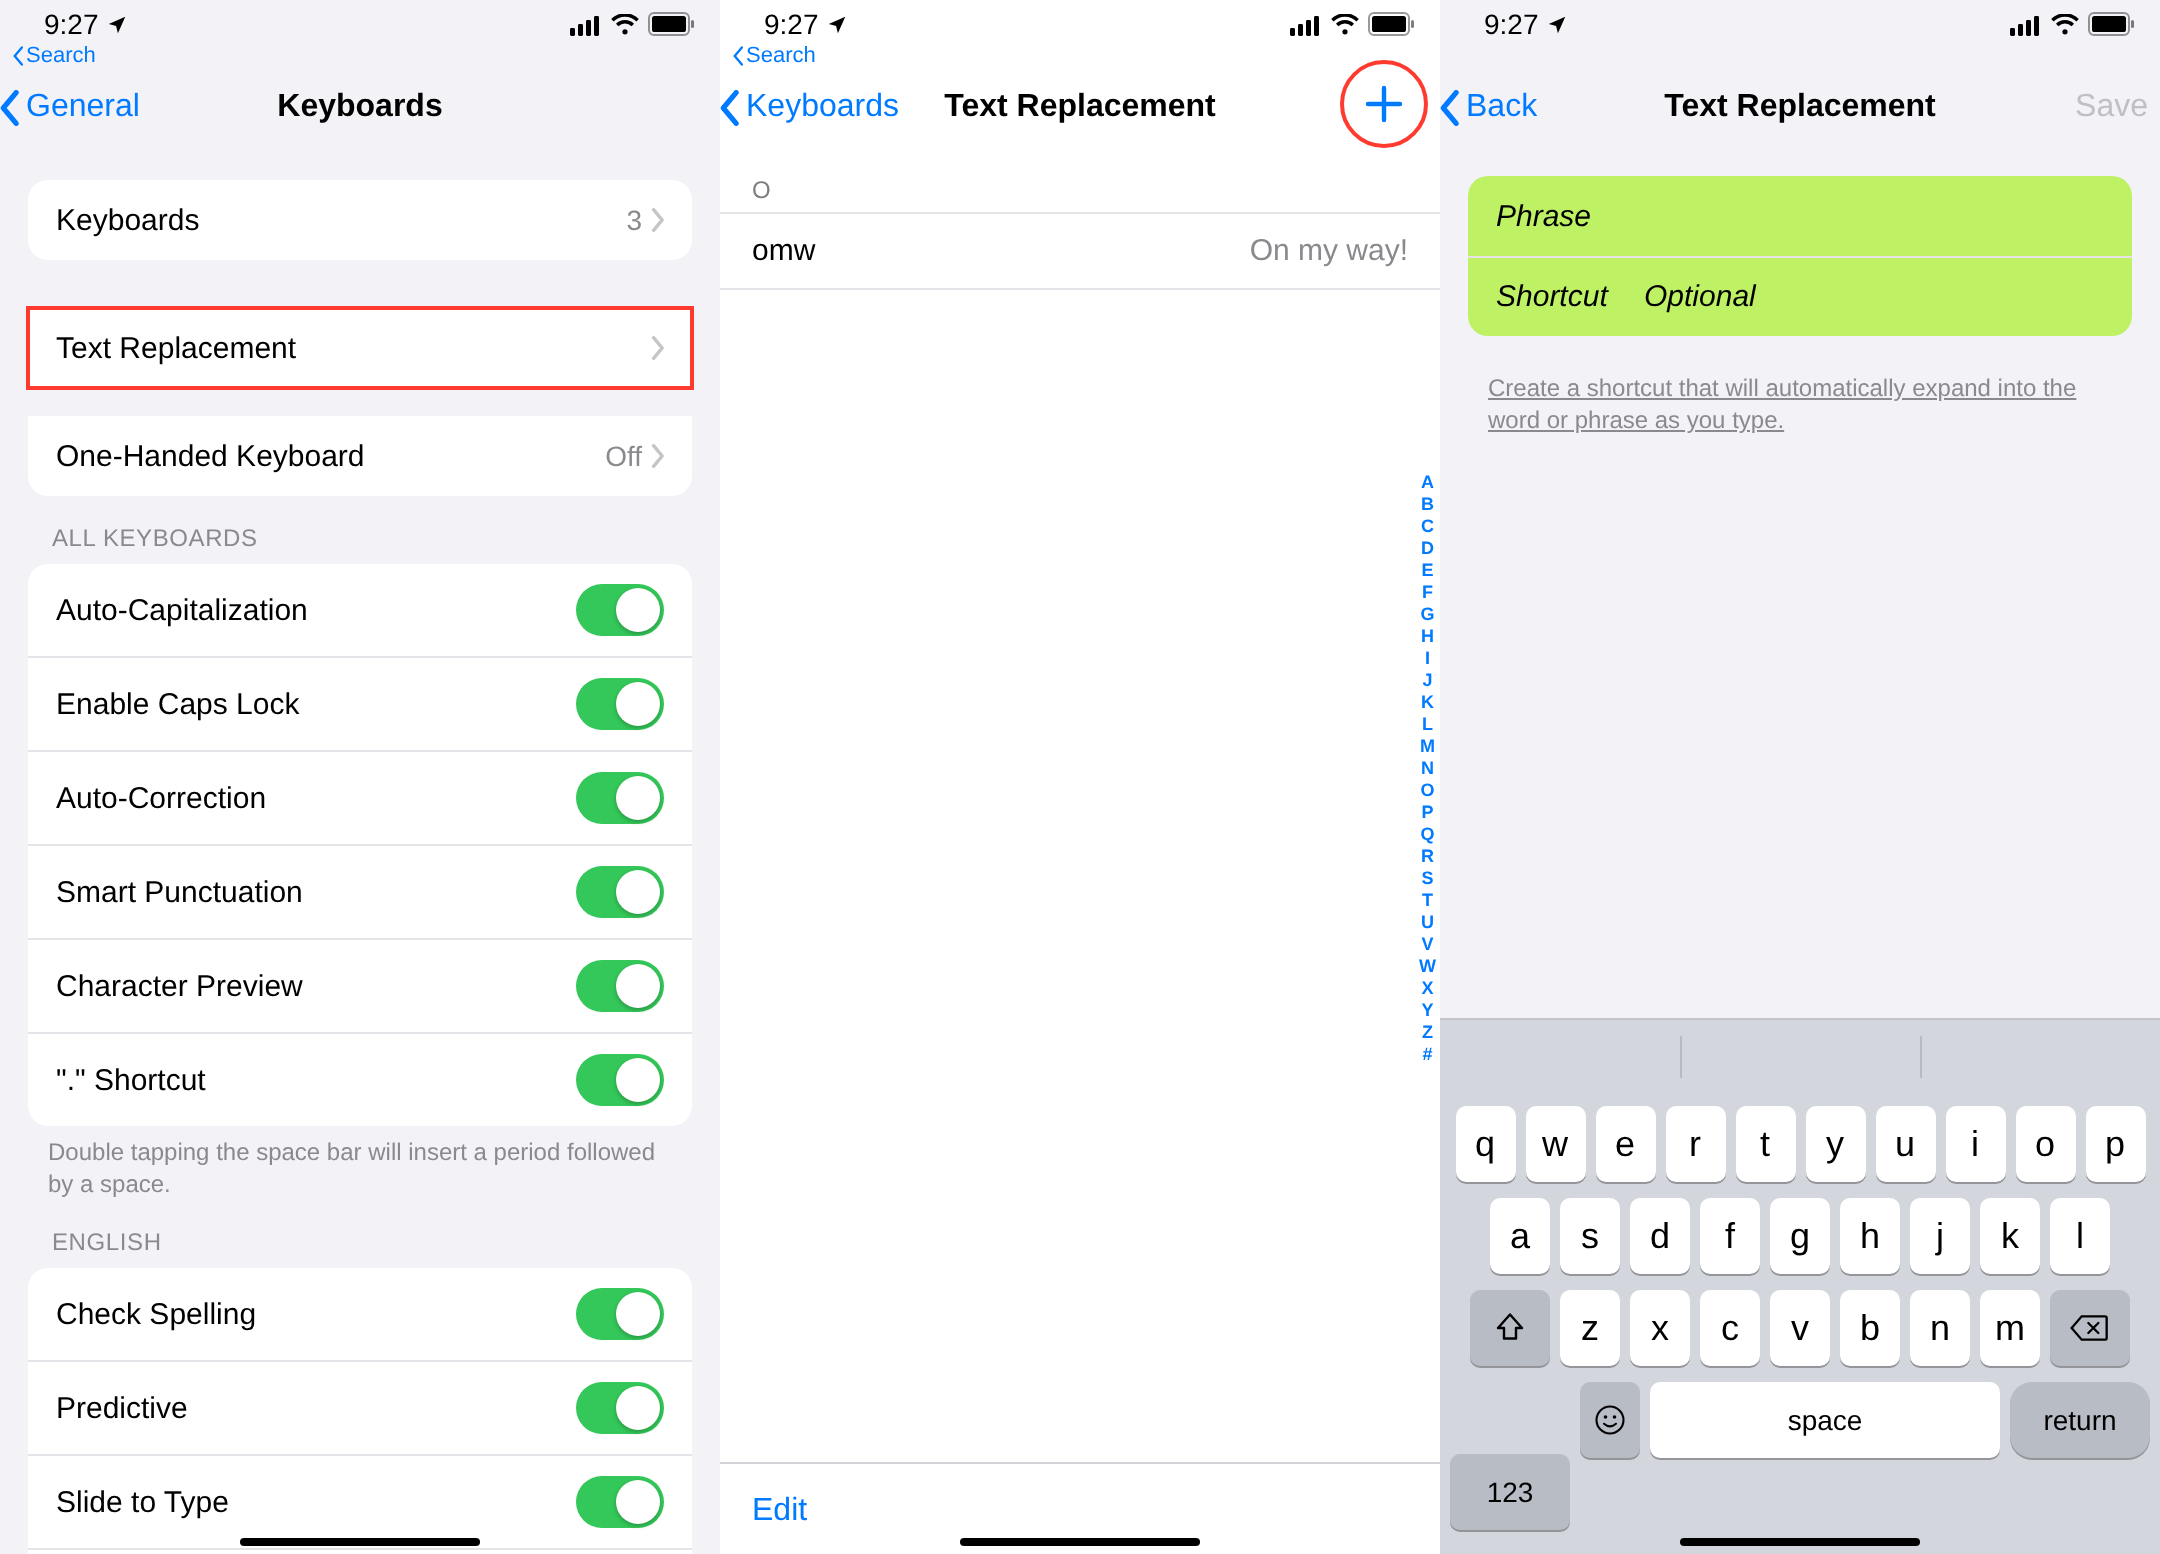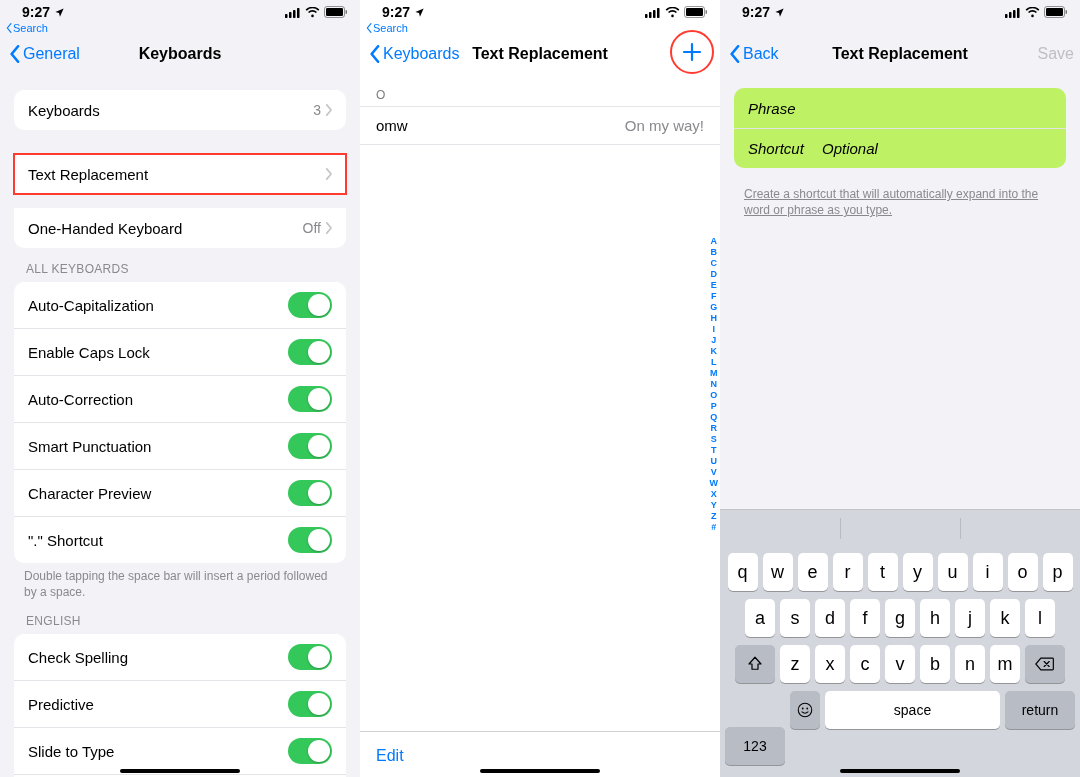--- a/index.html
+++ b/index.html
@@ -1,28 +1,28 @@
 <!DOCTYPE html>
 <html><head>
 <meta charset="utf-8">
 <style>
   * { box-sizing: border-box; margin:0; padding:0; font-family: -apple-system, "Helvetica Neue", Arial, sans-serif; -webkit-font-smoothing:antialiased; }
   html,body{ width:1080px; height:777px; background:#fff; overflow:hidden;}
   .phone { position:absolute; top:0; width:360px; height:777px; background:#f2f2f7; }
   #p1 { left:0; }
   #p2 { left:360px; background:#fff;}
   #p3 { left:720px; background:#f2f2f7;}
-  .status { height:20px; display:flex; justify-content:space-between; align-items:center; padding:4px 12px 0 22px; font-size:14px; font-weight:700;}
+  .status { height:20px; display:flex; justify-content:space-between; align-items:center; padding:4px 12px 0 22px; font-size:14px; font-weight:400;}
   .status .r { display:flex; gap:4px; align-items:center;}
   .back-search { font-size:11px; color:#007aff; padding-left:6px; display:flex; align-items:center; gap:0; margin-top:2px;}
   .chev-left { display:inline-block;}
   .chev-left svg { display:block; }
   .navbar { height:40px; display:flex; align-items:center; justify-content:center; position:relative; }
   .nav-title { font-size:16px; font-weight:600; text-align:center;}
-  .nav-left { position:absolute; left:10px; display:flex; align-items:center; color:#007aff; font-size:16px; gap:2px;}
+  .nav-left { position:absolute; left:0; display:flex; align-items:center; color:#007aff; font-size:16px; gap:2px;}
   .nav-right { position:absolute; right:6px; color:#007aff; font-size:16px;}
   .nav-right.disabled { color:#c0c0c4;}
   .group { margin:0 14px; background:#fff; border-radius:10px; overflow:hidden;}
   .group + .group { margin-top:14px;}
   .row { display:flex; align-items:center; justify-content:space-between; padding:10px 14px; font-size:15px; min-height:40px;}
   .row + .row { border-top:0.5px solid #e3e3e8; }
   .row .detail { color:#8a8a8e; font-size:14px; display:flex; align-items:center; gap:4px;}
   .chev { color:#c5c5c9;}
   .chev svg{display:block;}
   .section-label { font-size:12px; color:#8a8a8e; padding:14px 26px 6px; text-transform:uppercase; letter-spacing:0.3px;}
@@ -51,21 +51,21 @@
   .placeholder { color:#c0c0c4;}
   .help { font-size:12px; color:#8a8a8e; padding:4px 24px; line-height:1.35;text-decoration:underline;}
   
   .kb-candidates { position:absolute; bottom:230px; left:0; right:0; height:38px; background:#d3d6dc; border-top:1px solid #c0c3c9;}
   .kb-candidates .sep { position:absolute; top:8px; bottom:8px; width:1px; background:#b8bbc1;}
   .kb { position:absolute; bottom:0; left:0; right:0; height:230px; background:#d3d6dc; padding:6px 3px 6px; display:flex; flex-direction:column; gap:8px;}
   .krow { display:flex; justify-content:center; gap:5px;}
   .key { background:#fff; border-radius:5px; width:30px; height:38px; display:flex; align-items:center; justify-content:center; font-size:18px; box-shadow:0 1px 0 rgba(0,0,0,0.3);}
   .key.wide { width:40px; background:#b7bcc5;}
   .key.space { flex:1; font-size:14px; background:#fff;}
-  .key.ret { width:70px; background:#b7bcc5; font-size:14px;}
+  .key.ret { width:70px; background:#b7bcc5; font-size:14px;border-radius:11px;}
   .key.num { width:60px; background:#b7bcc5; font-size:14px;margin-top:36px;}
   .key.emoji { width:30px; background:#b7bcc5; font-size:16px;}
   .kb-extra { display:flex; justify-content:space-between; padding:8px 24px 0; font-size:20px; color:#4a4a4f;}
   .kb-extra svg { display:block; }
   .nav-right.save { font-size:16px;}
   .spacer { height:16px; }
 </style>
 </head>
 <body>
 

